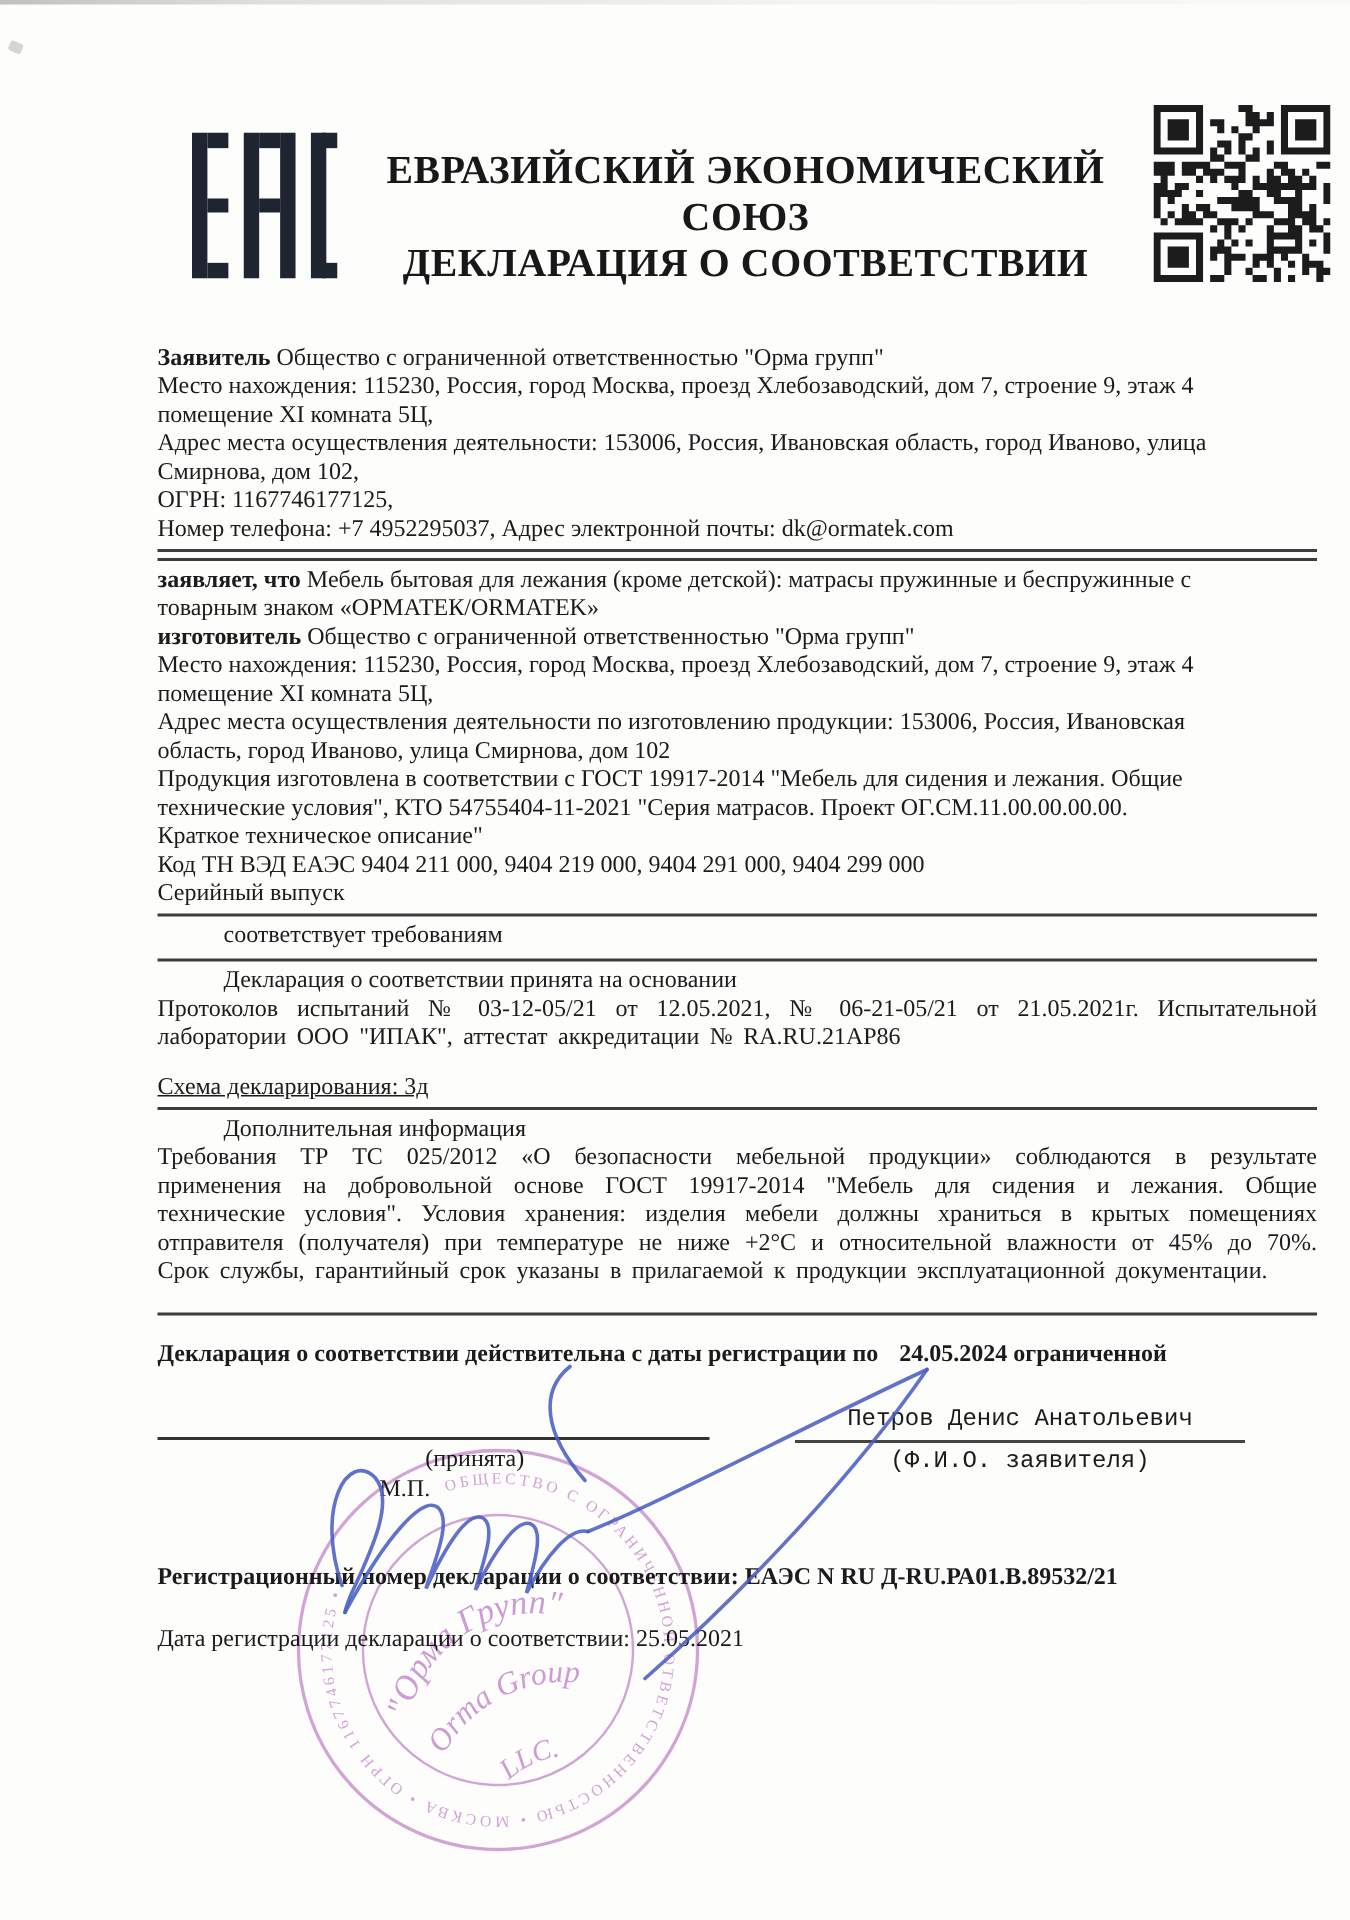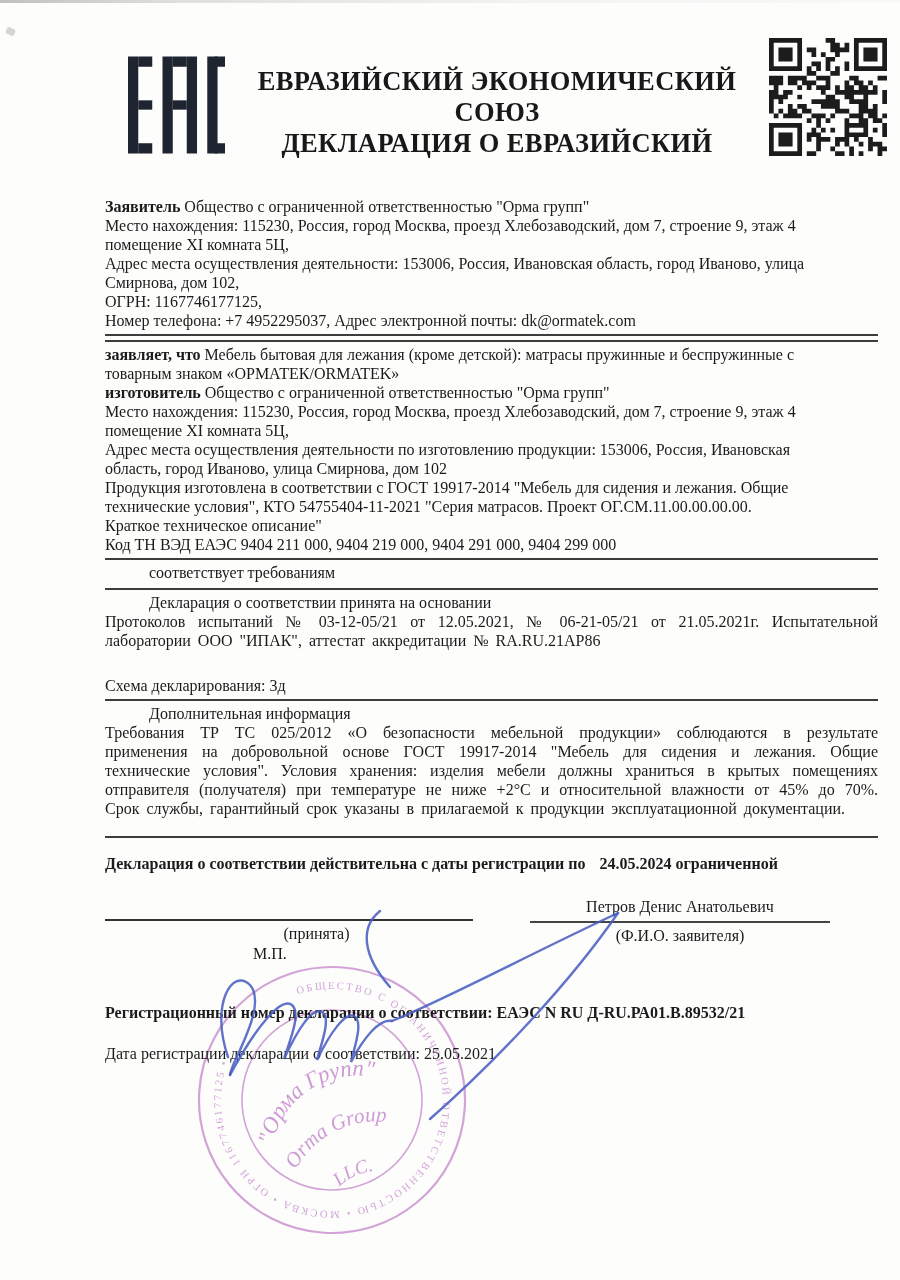--- a/index.html
+++ b/index.html
@@ -6,46 +6,46 @@
   .page {
     position:relative; width:900px; height:1280px; overflow:hidden;
     background:#fdfdfc; color:#1b1b1b;
     font-family:"Liberation Serif","DejaVu Serif",serif;
   }
   .scan-edge { position:absolute; top:0; left:0; right:0; height:3px;
     background:linear-gradient(90deg,#777 0%,#bbb 20%,#e8e8e8 60%,#f4f4f4 100%); opacity:.45; }
   .smudge { position:absolute; left:6px; top:28px; width:9px; height:7px;
     background:#8a8a8a; opacity:.35; border-radius:2px; transform:rotate(25deg); }
 
-  header { display:flex; align-items:flex-start; padding:52px 13px 0 128px; }
+  header { display:flex; align-items:flex-start; padding:84px 13px 0 128px; }
   .eac-logo { width:97px; height:106px; flex:0 0 auto; }
   .titles { flex:1; text-align:center; padding-top:14px;
     font-weight:bold; font-size:26.5px; line-height:31px; letter-spacing:.4px; color:#181818; }
   .qr { width:118px; height:118px; flex:0 0 auto; margin-top:-14px; }
 
   .content { margin:38px 22px 0 105px; }
   p { margin:0; font-size:16px; line-height:19px; white-space:pre-line; }
   b { font-weight:bold; }
   .bold { font-weight:normal;margin-left:44px; }
   .just { white-space:normal; text-align:justify; }
   .stretch { word-spacing:6px; }
   .stretch2 { word-spacing:3px; }
   .gap { margin-top:8px; }
-  .scheme { margin-top:26px; }
+  .scheme { margin-top:14px;text-decoration:underline; }
   .rule { border:none; border-top:2px solid #3d3d3d; margin:4px 0 3px 0; height:0; }
   .rule.big { margin-top:18px; border-top-width:2.5px; }
   .validity { margin-top:16px; font-weight:bold; }
   .validity .date { margin-left:14px; }
 
   .sig-row { display:flex; margin-top:22px; }
   .sig-left { width:368px; }
   .sig-line { height:24px; border-bottom:2px solid #333; }
   .caption { font-size:16px; line-height:19px; text-align:center; margin-top:3px; }
   .sig-left .caption { text-indent:55px; }
-  .sig-right { margin-left:auto; margin-right:48px; width:300px; }
+  .sig-right { margin-left:auto; margin-right:48px; width:300px;font-family:Liberation Mono, monospace; }
   .fio { height:26px; line-height:24px; text-align:center; border-bottom:2px solid #444; font-size:16px; }
   .mp { margin-left:148px; font-size:16px; }
   .regnum { margin-top:40px; font-weight:bold; }
   .regdate { margin-top:22px; font-weight:normal; }
 
   .sig-svg { position:absolute; left:140px; top:905px; width:520px; height:340px; pointer-events:none; }
   .sig-svg path { fill:none; stroke:#4a5ec1; stroke-width:2.4; stroke-linecap:round; opacity:.88; }
   .stamp-svg { position:absolute; left:180px; top:950px; width:310px; height:300px;
     pointer-events:none; mix-blend-mode:multiply; opacity:.8; }
 </style>
@@ -67,21 +67,21 @@
           <rect x="63" y="0" width="11" height="104"></rect>
         <rect x="48" y="0" width="15" height="11"></rect>
           <rect x="48" y="47" width="15" height="10"></rect>
         <rect x="85" y="0" width="11" height="104"></rect>
           <rect x="93" y="0" width="11" height="11"></rect>
         <rect x="93" y="93" width="11" height="11"></rect>
       </g>
     </svg>
     <div class="titles">
       <div>ЕВРАЗИЙСКИЙ ЭКОНОМИЧЕСКИЙ СОЮЗ</div>
-      <div>ДЕКЛАРАЦИЯ О ЕВРАЗИЙСКИЙ</div>
+      <div>ДЕКЛАРАЦИЯ О СООТВЕТСТВИИ</div>
     </div>
     <svg class="qr" viewBox="0 0 118 118" id="qr-svg">
         <path d="M0.00 0.00h4.72v4.72h-4.72zM4.72 0.00h4.72v4.72h-4.72zM9.44 0.00h4.72v4.72h-4.72zM14.16 0.00h4.72v4.72h-4.72zM18.88 0.00h4.72v4.72h-4.72zM23.60 0.00h4.72v4.72h-4.72zM28.32 0.00h4.72v4.72h-4.72zM56.64 0.00h4.72v4.72h-4.72zM61.36 0.00h4.72v4.72h-4.72zM84.96 0.00h4.72v4.72h-4.72zM89.68 0.00h4.72v4.72h-4.72zM94.40 0.00h4.72v4.72h-4.72zM99.12 0.00h4.72v4.72h-4.72zM103.84 0.00h4.72v4.72h-4.72zM108.56 0.00h4.72v4.72h-4.72zM113.28 0.00h4.72v4.72h-4.72zM0.00 4.72h4.72v4.72h-4.72zM28.32 4.72h4.72v4.72h-4.72zM61.36 4.72h4.72v4.72h-4.72zM66.08 4.72h4.72v4.72h-4.72zM75.52 4.72h4.72v4.72h-4.72zM84.96 4.72h4.72v4.72h-4.72zM113.28 4.72h4.72v4.72h-4.72zM0.00 9.44h4.72v4.72h-4.72zM9.44 9.44h4.72v4.72h-4.72zM14.16 9.44h4.72v4.72h-4.72zM18.88 9.44h4.72v4.72h-4.72zM28.32 9.44h4.72v4.72h-4.72zM37.76 9.44h4.72v4.72h-4.72zM42.48 9.44h4.72v4.72h-4.72zM61.36 9.44h4.72v4.72h-4.72zM66.08 9.44h4.72v4.72h-4.72zM70.80 9.44h4.72v4.72h-4.72zM75.52 9.44h4.72v4.72h-4.72zM84.96 9.44h4.72v4.72h-4.72zM94.40 9.44h4.72v4.72h-4.72zM99.12 9.44h4.72v4.72h-4.72zM103.84 9.44h4.72v4.72h-4.72zM113.28 9.44h4.72v4.72h-4.72zM0.00 14.16h4.72v4.72h-4.72zM9.44 14.16h4.72v4.72h-4.72zM14.16 14.16h4.72v4.72h-4.72zM18.88 14.16h4.72v4.72h-4.72zM28.32 14.16h4.72v4.72h-4.72zM42.48 14.16h4.72v4.72h-4.72zM51.92 14.16h4.72v4.72h-4.72zM66.08 14.16h4.72v4.72h-4.72zM84.96 14.16h4.72v4.72h-4.72zM94.40 14.16h4.72v4.72h-4.72zM99.12 14.16h4.72v4.72h-4.72zM103.84 14.16h4.72v4.72h-4.72zM113.28 14.16h4.72v4.72h-4.72zM0.00 18.88h4.72v4.72h-4.72zM9.44 18.88h4.72v4.72h-4.72zM14.16 18.88h4.72v4.72h-4.72zM18.88 18.88h4.72v4.72h-4.72zM28.32 18.88h4.72v4.72h-4.72zM56.64 18.88h4.72v4.72h-4.72zM61.36 18.88h4.72v4.72h-4.72zM84.96 18.88h4.72v4.72h-4.72zM94.40 18.88h4.72v4.72h-4.72zM99.12 18.88h4.72v4.72h-4.72zM103.84 18.88h4.72v4.72h-4.72zM113.28 18.88h4.72v4.72h-4.72zM0.00 23.60h4.72v4.72h-4.72zM28.32 23.60h4.72v4.72h-4.72zM42.48 23.60h4.72v4.72h-4.72zM47.20 23.60h4.72v4.72h-4.72zM56.64 23.60h4.72v4.72h-4.72zM75.52 23.60h4.72v4.72h-4.72zM84.96 23.60h4.72v4.72h-4.72zM113.28 23.60h4.72v4.72h-4.72zM0.00 28.32h4.72v4.72h-4.72zM4.72 28.32h4.72v4.72h-4.72zM9.44 28.32h4.72v4.72h-4.72zM14.16 28.32h4.72v4.72h-4.72zM18.88 28.32h4.72v4.72h-4.72zM23.60 28.32h4.72v4.72h-4.72zM28.32 28.32h4.72v4.72h-4.72zM37.76 28.32h4.72v4.72h-4.72zM47.20 28.32h4.72v4.72h-4.72zM56.64 28.32h4.72v4.72h-4.72zM66.08 28.32h4.72v4.72h-4.72zM75.52 28.32h4.72v4.72h-4.72zM84.96 28.32h4.72v4.72h-4.72zM89.68 28.32h4.72v4.72h-4.72zM94.40 28.32h4.72v4.72h-4.72zM99.12 28.32h4.72v4.72h-4.72zM103.84 28.32h4.72v4.72h-4.72zM108.56 28.32h4.72v4.72h-4.72zM113.28 28.32h4.72v4.72h-4.72zM37.76 33.04h4.72v4.72h-4.72zM42.48 33.04h4.72v4.72h-4.72zM61.36 33.04h4.72v4.72h-4.72zM66.08 33.04h4.72v4.72h-4.72zM0.00 37.76h4.72v4.72h-4.72zM4.72 37.76h4.72v4.72h-4.72zM9.44 37.76h4.72v4.72h-4.72zM18.88 37.76h4.72v4.72h-4.72zM23.60 37.76h4.72v4.72h-4.72zM28.32 37.76h4.72v4.72h-4.72zM33.04 37.76h4.72v4.72h-4.72zM47.20 37.76h4.72v4.72h-4.72zM51.92 37.76h4.72v4.72h-4.72zM56.64 37.76h4.72v4.72h-4.72zM80.24 37.76h4.72v4.72h-4.72zM84.96 37.76h4.72v4.72h-4.72zM108.56 37.76h4.72v4.72h-4.72zM113.28 37.76h4.72v4.72h-4.72zM0.00 42.48h4.72v4.72h-4.72zM4.72 42.48h4.72v4.72h-4.72zM9.44 42.48h4.72v4.72h-4.72zM18.88 42.48h4.72v4.72h-4.72zM23.60 42.48h4.72v4.72h-4.72zM33.04 42.48h4.72v4.72h-4.72zM37.76 42.48h4.72v4.72h-4.72zM42.48 42.48h4.72v4.72h-4.72zM56.64 42.48h4.72v4.72h-4.72zM75.52 42.48h4.72v4.72h-4.72zM84.96 42.48h4.72v4.72h-4.72zM89.68 42.48h4.72v4.72h-4.72zM99.12 42.48h4.72v4.72h-4.72zM4.72 47.20h4.72v4.72h-4.72zM28.32 47.20h4.72v4.72h-4.72zM37.76 47.20h4.72v4.72h-4.72zM47.20 47.20h4.72v4.72h-4.72zM51.92 47.20h4.72v4.72h-4.72zM56.64 47.20h4.72v4.72h-4.72zM66.08 47.20h4.72v4.72h-4.72zM75.52 47.20h4.72v4.72h-4.72zM80.24 47.20h4.72v4.72h-4.72zM89.68 47.20h4.72v4.72h-4.72zM94.40 47.20h4.72v4.72h-4.72zM103.84 47.20h4.72v4.72h-4.72zM0.00 51.92h4.72v4.72h-4.72zM4.72 51.92h4.72v4.72h-4.72zM14.16 51.92h4.72v4.72h-4.72zM18.88 51.92h4.72v4.72h-4.72zM51.92 51.92h4.72v4.72h-4.72zM66.08 51.92h4.72v4.72h-4.72zM70.80 51.92h4.72v4.72h-4.72zM75.52 51.92h4.72v4.72h-4.72zM80.24 51.92h4.72v4.72h-4.72zM84.96 51.92h4.72v4.72h-4.72zM89.68 51.92h4.72v4.72h-4.72zM94.40 51.92h4.72v4.72h-4.72zM99.12 51.92h4.72v4.72h-4.72zM103.84 51.92h4.72v4.72h-4.72zM113.28 51.92h4.72v4.72h-4.72zM0.00 56.64h4.72v4.72h-4.72zM4.72 56.64h4.72v4.72h-4.72zM9.44 56.64h4.72v4.72h-4.72zM14.16 56.64h4.72v4.72h-4.72zM28.32 56.64h4.72v4.72h-4.72zM56.64 56.64h4.72v4.72h-4.72zM61.36 56.64h4.72v4.72h-4.72zM75.52 56.64h4.72v4.72h-4.72zM80.24 56.64h4.72v4.72h-4.72zM94.40 56.64h4.72v4.72h-4.72zM113.28 56.64h4.72v4.72h-4.72zM0.00 61.36h4.72v4.72h-4.72zM9.44 61.36h4.72v4.72h-4.72zM42.48 61.36h4.72v4.72h-4.72zM47.20 61.36h4.72v4.72h-4.72zM51.92 61.36h4.72v4.72h-4.72zM56.64 61.36h4.72v4.72h-4.72zM61.36 61.36h4.72v4.72h-4.72zM66.08 61.36h4.72v4.72h-4.72zM80.24 61.36h4.72v4.72h-4.72zM84.96 61.36h4.72v4.72h-4.72zM89.68 61.36h4.72v4.72h-4.72zM94.40 61.36h4.72v4.72h-4.72zM113.28 61.36h4.72v4.72h-4.72zM0.00 66.08h4.72v4.72h-4.72zM18.88 66.08h4.72v4.72h-4.72zM28.32 66.08h4.72v4.72h-4.72zM33.04 66.08h4.72v4.72h-4.72zM51.92 66.08h4.72v4.72h-4.72zM56.64 66.08h4.72v4.72h-4.72zM61.36 66.08h4.72v4.72h-4.72zM66.08 66.08h4.72v4.72h-4.72zM89.68 66.08h4.72v4.72h-4.72zM94.40 66.08h4.72v4.72h-4.72zM103.84 66.08h4.72v4.72h-4.72zM0.00 70.80h4.72v4.72h-4.72zM9.44 70.80h4.72v4.72h-4.72zM18.88 70.80h4.72v4.72h-4.72zM23.60 70.80h4.72v4.72h-4.72zM33.04 70.80h4.72v4.72h-4.72zM37.76 70.80h4.72v4.72h-4.72zM66.08 70.80h4.72v4.72h-4.72zM70.80 70.80h4.72v4.72h-4.72zM75.52 70.80h4.72v4.72h-4.72zM89.68 70.80h4.72v4.72h-4.72zM94.40 70.80h4.72v4.72h-4.72zM99.12 70.80h4.72v4.72h-4.72zM103.84 70.80h4.72v4.72h-4.72zM4.72 75.52h4.72v4.72h-4.72zM14.16 75.52h4.72v4.72h-4.72zM18.88 75.52h4.72v4.72h-4.72zM23.60 75.52h4.72v4.72h-4.72zM28.32 75.52h4.72v4.72h-4.72zM42.48 75.52h4.72v4.72h-4.72zM47.20 75.52h4.72v4.72h-4.72zM51.92 75.52h4.72v4.72h-4.72zM61.36 75.52h4.72v4.72h-4.72zM80.24 75.52h4.72v4.72h-4.72zM84.96 75.52h4.72v4.72h-4.72zM89.68 75.52h4.72v4.72h-4.72zM99.12 75.52h4.72v4.72h-4.72zM103.84 75.52h4.72v4.72h-4.72zM113.28 75.52h4.72v4.72h-4.72zM37.76 80.24h4.72v4.72h-4.72zM47.20 80.24h4.72v4.72h-4.72zM56.64 80.24h4.72v4.72h-4.72zM75.52 80.24h4.72v4.72h-4.72zM89.68 80.24h4.72v4.72h-4.72zM94.40 80.24h4.72v4.72h-4.72zM103.84 80.24h4.72v4.72h-4.72zM108.56 80.24h4.72v4.72h-4.72zM0.00 84.96h4.72v4.72h-4.72zM4.72 84.96h4.72v4.72h-4.72zM9.44 84.96h4.72v4.72h-4.72zM14.16 84.96h4.72v4.72h-4.72zM18.88 84.96h4.72v4.72h-4.72zM23.60 84.96h4.72v4.72h-4.72zM28.32 84.96h4.72v4.72h-4.72zM47.20 84.96h4.72v4.72h-4.72zM75.52 84.96h4.72v4.72h-4.72zM80.24 84.96h4.72v4.72h-4.72zM84.96 84.96h4.72v4.72h-4.72zM89.68 84.96h4.72v4.72h-4.72zM94.40 84.96h4.72v4.72h-4.72zM113.28 84.96h4.72v4.72h-4.72zM0.00 89.68h4.72v4.72h-4.72zM28.32 89.68h4.72v4.72h-4.72zM42.48 89.68h4.72v4.72h-4.72zM51.92 89.68h4.72v4.72h-4.72zM61.36 89.68h4.72v4.72h-4.72zM75.52 89.68h4.72v4.72h-4.72zM94.40 89.68h4.72v4.72h-4.72zM103.84 89.68h4.72v4.72h-4.72zM113.28 89.68h4.72v4.72h-4.72zM0.00 94.40h4.72v4.72h-4.72zM9.44 94.40h4.72v4.72h-4.72zM14.16 94.40h4.72v4.72h-4.72zM18.88 94.40h4.72v4.72h-4.72zM28.32 94.40h4.72v4.72h-4.72zM37.76 94.40h4.72v4.72h-4.72zM42.48 94.40h4.72v4.72h-4.72zM47.20 94.40h4.72v4.72h-4.72zM75.52 94.40h4.72v4.72h-4.72zM80.24 94.40h4.72v4.72h-4.72zM84.96 94.40h4.72v4.72h-4.72zM89.68 94.40h4.72v4.72h-4.72zM94.40 94.40h4.72v4.72h-4.72zM113.28 94.40h4.72v4.72h-4.72zM0.00 99.12h4.72v4.72h-4.72zM9.44 99.12h4.72v4.72h-4.72zM14.16 99.12h4.72v4.72h-4.72zM18.88 99.12h4.72v4.72h-4.72zM28.32 99.12h4.72v4.72h-4.72zM37.76 99.12h4.72v4.72h-4.72zM47.20 99.12h4.72v4.72h-4.72zM51.92 99.12h4.72v4.72h-4.72zM56.64 99.12h4.72v4.72h-4.72zM66.08 99.12h4.72v4.72h-4.72zM70.80 99.12h4.72v4.72h-4.72zM75.52 99.12h4.72v4.72h-4.72zM84.96 99.12h4.72v4.72h-4.72zM99.12 99.12h4.72v4.72h-4.72zM0.00 103.84h4.72v4.72h-4.72zM9.44 103.84h4.72v4.72h-4.72zM14.16 103.84h4.72v4.72h-4.72zM18.88 103.84h4.72v4.72h-4.72zM28.32 103.84h4.72v4.72h-4.72zM47.20 103.84h4.72v4.72h-4.72zM66.08 103.84h4.72v4.72h-4.72zM75.52 103.84h4.72v4.72h-4.72zM89.68 103.84h4.72v4.72h-4.72zM99.12 103.84h4.72v4.72h-4.72zM103.84 103.84h4.72v4.72h-4.72zM108.56 103.84h4.72v4.72h-4.72zM0.00 108.56h4.72v4.72h-4.72zM28.32 108.56h4.72v4.72h-4.72zM47.20 108.56h4.72v4.72h-4.72zM61.36 108.56h4.72v4.72h-4.72zM80.24 108.56h4.72v4.72h-4.72zM99.12 108.56h4.72v4.72h-4.72zM108.56 108.56h4.72v4.72h-4.72zM113.28 108.56h4.72v4.72h-4.72zM0.00 113.28h4.72v4.72h-4.72zM4.72 113.28h4.72v4.72h-4.72zM9.44 113.28h4.72v4.72h-4.72zM14.16 113.28h4.72v4.72h-4.72zM18.88 113.28h4.72v4.72h-4.72zM23.60 113.28h4.72v4.72h-4.72zM28.32 113.28h4.72v4.72h-4.72zM37.76 113.28h4.72v4.72h-4.72zM42.48 113.28h4.72v4.72h-4.72zM66.08 113.28h4.72v4.72h-4.72zM70.80 113.28h4.72v4.72h-4.72zM80.24 113.28h4.72v4.72h-4.72zM89.68 113.28h4.72v4.72h-4.72zM108.56 113.28h4.72v4.72h-4.72z" fill="#1c1c1c"></path>
       </svg>
   </header>
 
   <main class="content">
     <p><b>Заявитель</b> <span>Общество с ограниченной ответственностью "Орма групп"</span></p>
     <p>Место нахождения: 115230, Россия, город Москва, проезд Хлебозаводский, дом 7, строение 9, этаж 4
 помещение XI комната 5Ц,</p>
@@ -97,20 +97,21 @@
 товарным знаком «ОРМАТЕК/ORMATEK»</span></p>
     <p><b>изготовитель</b> <span>Общество с ограниченной ответственностью "Орма групп"</span></p>
     <p>Место нахождения: 115230, Россия, город Москва, проезд Хлебозаводский, дом 7, строение 9, этаж 4
 помещение XI комната 5Ц,</p>
     <p>Адрес места осуществления деятельности по изготовлению продукции: 153006, Россия, Ивановская
 область, город Иваново, улица Смирнова, дом 102</p>
     <p>Продукция изготовлена в соответствии с ГОСТ 19917-2014 "Мебель для сидения и лежания. Общие
 технические условия", КТО 54755404-11-2021 "Серия  матрасов. Проект ОГ.СМ.11.00.00.00.00.
 Краткое техническое описание"</p>
     <p>Код ТН ВЭД ЕАЭС 9404 211 000, 9404 219 000, 9404 291 000, 9404 299 000</p>
+    <p>Серийный выпуск</p>
     <hr class="rule">
 
     <p class="bold">соответствует требованиям</p>
     <hr class="rule" style="margin-top:6px">
 
     <p class="bold">Декларация о соответствии принята на основании</p>
     <p class="just stretch2">Протоколов испытаний № 03-12-05/21 от 12.05.2021, № 06-21-05/21  от 21.05.2021г. Испытательной лаборатории ООО "ИПАК", аттестат аккредитации № RA.RU.21АР86</p>
     <p class="scheme">Схема декларирования: 3д</p>
     <hr class="rule">
 

